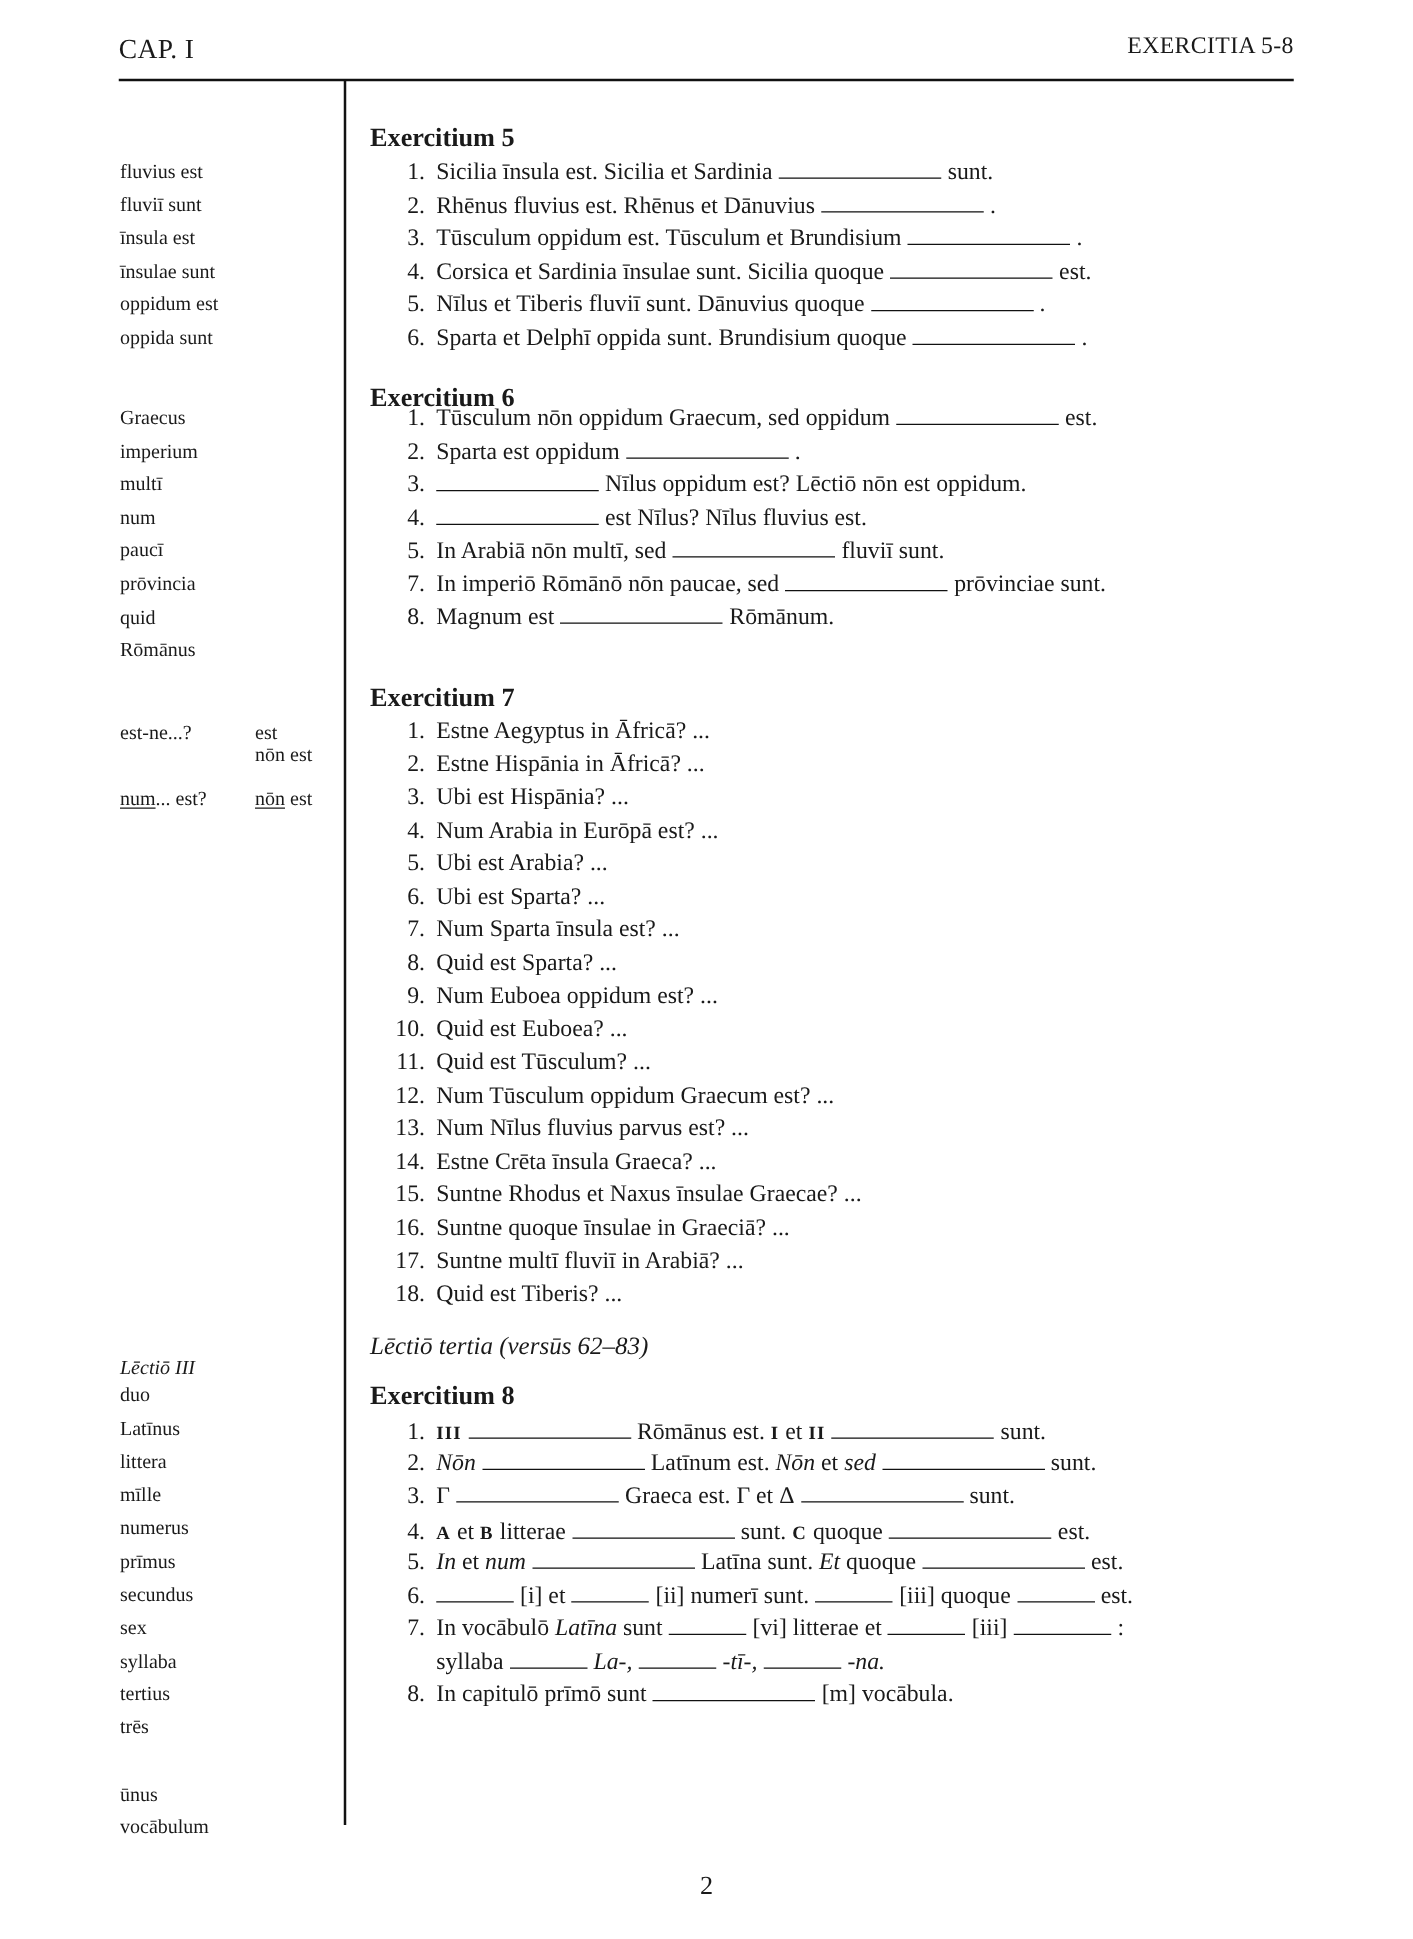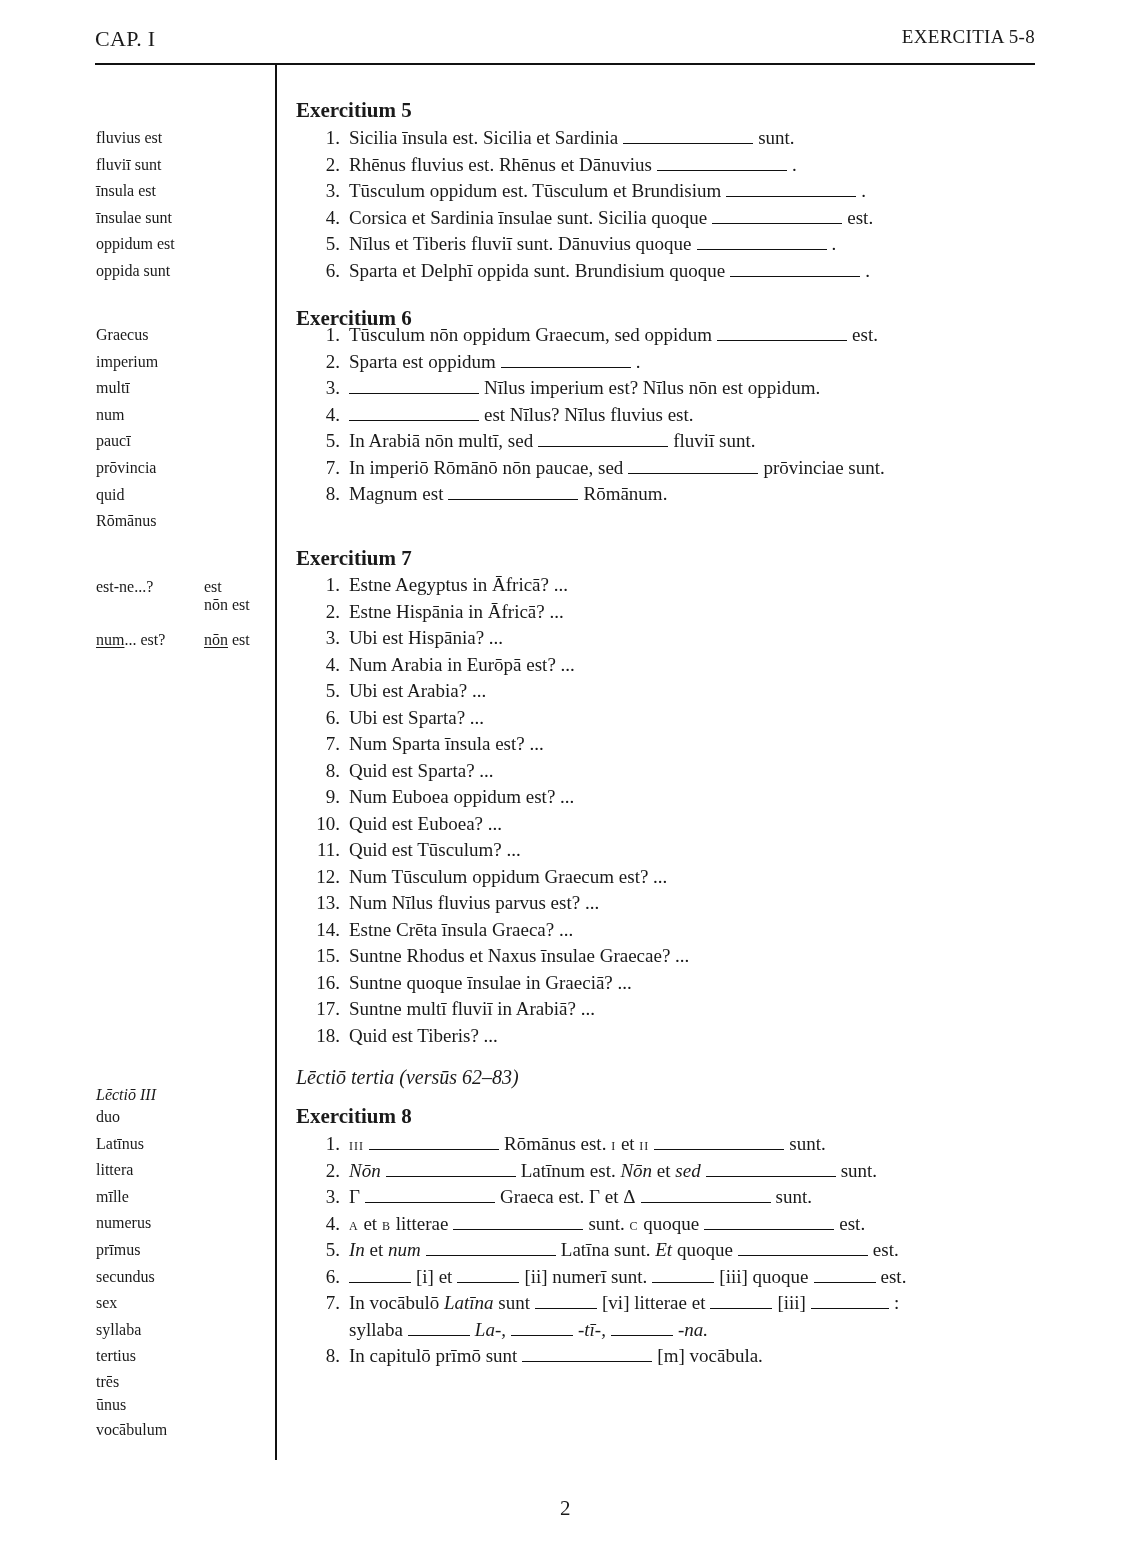--- a/index.html
+++ b/index.html
@@ -13,21 +13,21 @@
   .side .w { height:26.6px; white-space:nowrap; }
   .side2 { position:absolute; font-size:16px; line-height:18px; white-space:nowrap; }
   .u { text-decoration:underline; text-underline-offset:2px; }
   .side-it { position:absolute; left:96px; font-size:16px; font-style:italic; }
   .ex-title { position:absolute; left:296px; font-size:21px; font-weight:bold; }
   .list { position:absolute; left:296px; font-size:19px; }
   .row { height:26.5px; line-height:26.5px; white-space:nowrap; position:relative; }
   .num { display:inline-block; width:44px; text-align:right; margin-right:9px; }
   .blank { display:inline-block; border-bottom:1.6px solid #111; height:15px; vertical-align:baseline; margin:0 5px; }
   .b130 { width:130px; } .b65 { width:62px; } .b80 { width:78px; }
-  .sc { font-variant:small-caps; font-size:17px; letter-spacing:1px; }
+  .sc { font-variant:small-caps; font-size:21px; letter-spacing:1px;font-weight:bold; }
   .it { font-style:italic; }
   .lectio { position:absolute; left:296px; font-size:20px; font-style:italic; }
   .pageno { position:absolute; left:560px; top:1496px; font-size:21px; }
   .cont { padding-left:53px; }
 </style>
 </head>
 <body>
 
 <div class="hdr-left">CAP. I</div>
 <div class="hdr-right">EXERCITIA 5-8</div>
@@ -66,39 +66,39 @@
   <div class="w">Latīnus</div>
   <div class="w">littera</div>
   <div class="w">mīlle</div>
   <div class="w">numerus</div>
   <div class="w">prīmus</div>
   <div class="w">secundus</div>
   <div class="w">sex</div>
   <div class="w">syllaba</div>
   <div class="w">tertius</div>
   <div class="w" style="height:23px;line-height:23px;">trēs</div>
-  <div class="w" style="height:24px;line-height:24px;">ūnus</div>
+  <div class="w" style="height:24px;line-height:24px;margin-top:32px;">ūnus</div>
   <div class="w">vocābulum</div>
 </div>
 
 <div class="ex-title" style="top:98px;">Exercitium 5</div>
 <div class="list" style="top:125px;">
   <div class="row"><span class="num">1.</span><span>Sicilia īnsula est. Sicilia et Sardinia</span><span class="blank b130"></span><span>sunt.</span></div>
   <div class="row"><span class="num">2.</span><span>Rhēnus fluvius est. Rhēnus et Dānuvius</span><span class="blank b130"></span><span>.</span></div>
   <div class="row"><span class="num">3.</span><span>Tūsculum oppidum est. Tūsculum et Brundisium</span><span class="blank b130"></span><span>.</span></div>
   <div class="row"><span class="num">4.</span><span>Corsica et Sardinia īnsulae sunt. Sicilia quoque</span><span class="blank b130"></span><span>est.</span></div>
   <div class="row"><span class="num">5.</span><span>Nīlus et Tiberis fluviī sunt. Dānuvius quoque</span><span class="blank b130"></span><span>.</span></div>
   <div class="row"><span class="num">6.</span><span>Sparta et Delphī oppida sunt. Brundisium quoque</span><span class="blank b130"></span><span>.</span></div>
 </div>
 
 <div class="ex-title" style="top:295px;margin-top:11px;">Exercitium 6</div>
 <div class="list" style="top:322px;">
   <div class="row"><span class="num">1.</span><span>Tūsculum nōn oppidum Graecum, sed oppidum</span><span class="blank b130"></span><span>est.</span></div>
   <div class="row"><span class="num">2.</span><span>Sparta est oppidum</span><span class="blank b130"></span><span>.</span></div>
-  <div class="row"><span class="num">3.</span><span class="blank b130" style="margin-left:0;"></span><span>Nīlus imperium est? Nīlus nōn est oppidum.</span></div>
+  <div class="row"><span class="num">3.</span><span class="blank b130" style="margin-left:0;"></span><span>Nīlus oppidum est? Lēctiō nōn est oppidum.</span></div>
   <div class="row"><span class="num">4.</span><span class="blank b130" style="margin-left:0;"></span><span>est Nīlus? Nīlus fluvius est.</span></div>
   <div class="row"><span class="num">5.</span><span>In Arabiā nōn multī, sed</span><span class="blank b130"></span><span>fluviī sunt.</span></div>
   <div class="row"><span class="num">7.</span><span>In imperiō Rōmānō nōn paucae, sed</span><span class="blank b130"></span><span>prōvinciae sunt.</span></div>
   <div class="row"><span class="num">8.</span><span>Magnum est</span><span class="blank b130"></span><span>Rōmānum.</span></div>
 </div>
 
 <div class="ex-title" style="top:546px;">Exercitium 7</div>
 <div class="list" style="top:572px;">
   <div class="row"><span class="num">1.</span><span>Estne Aegyptus in Āfricā? ...</span></div>
   <div class="row"><span class="num">2.</span><span>Estne Hispānia in Āfricā? ...</span></div>

